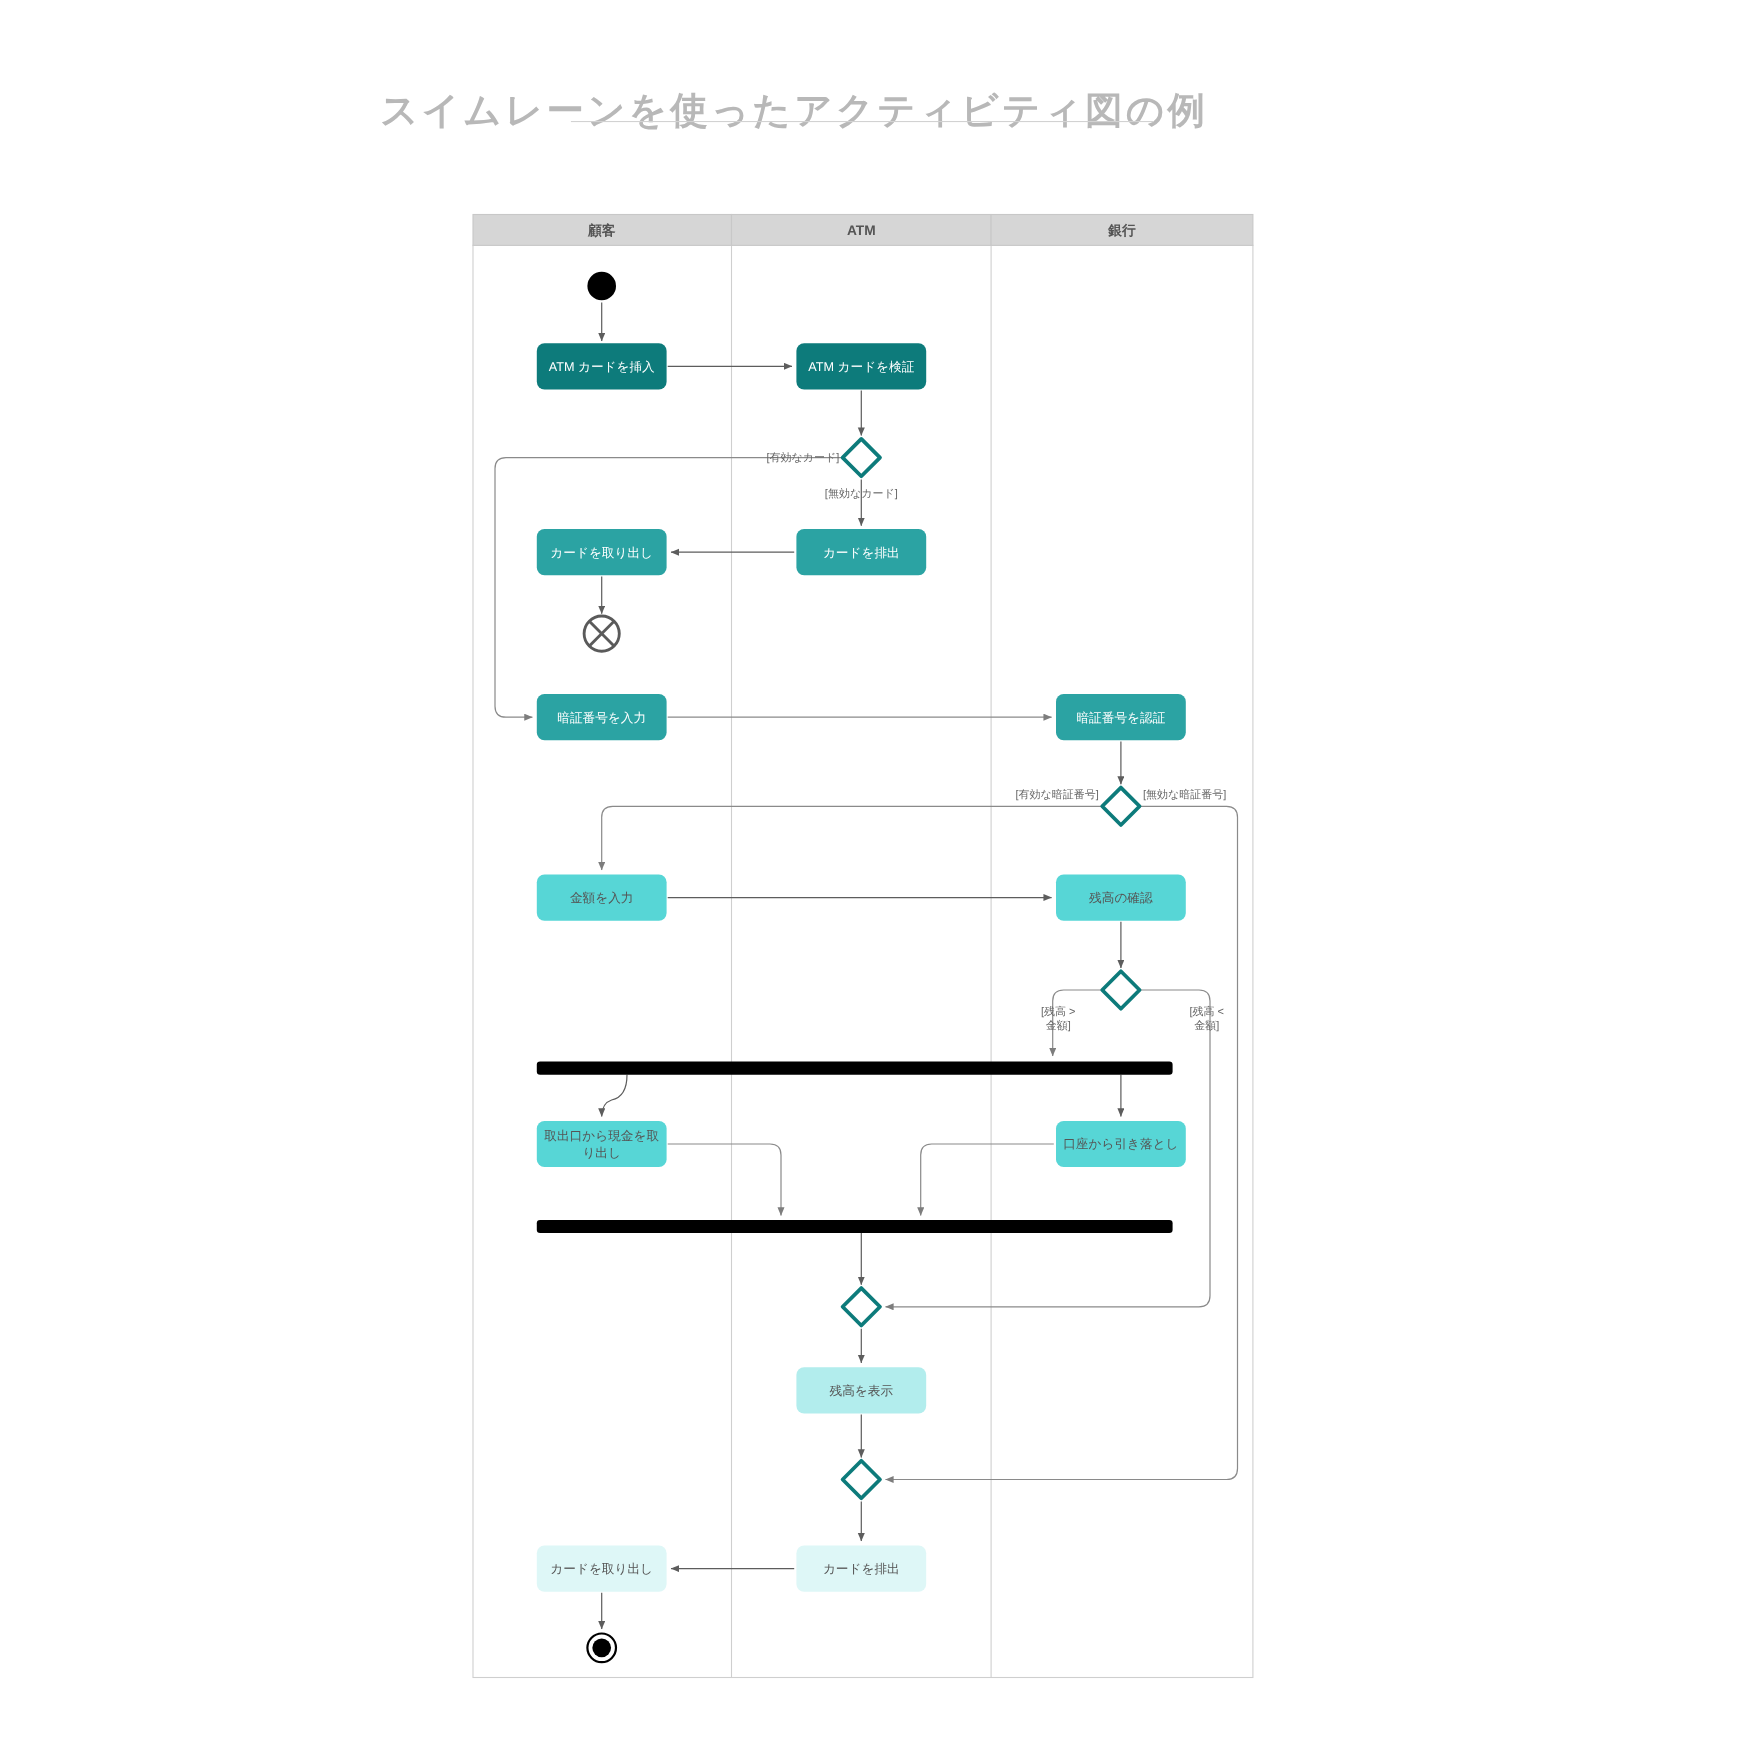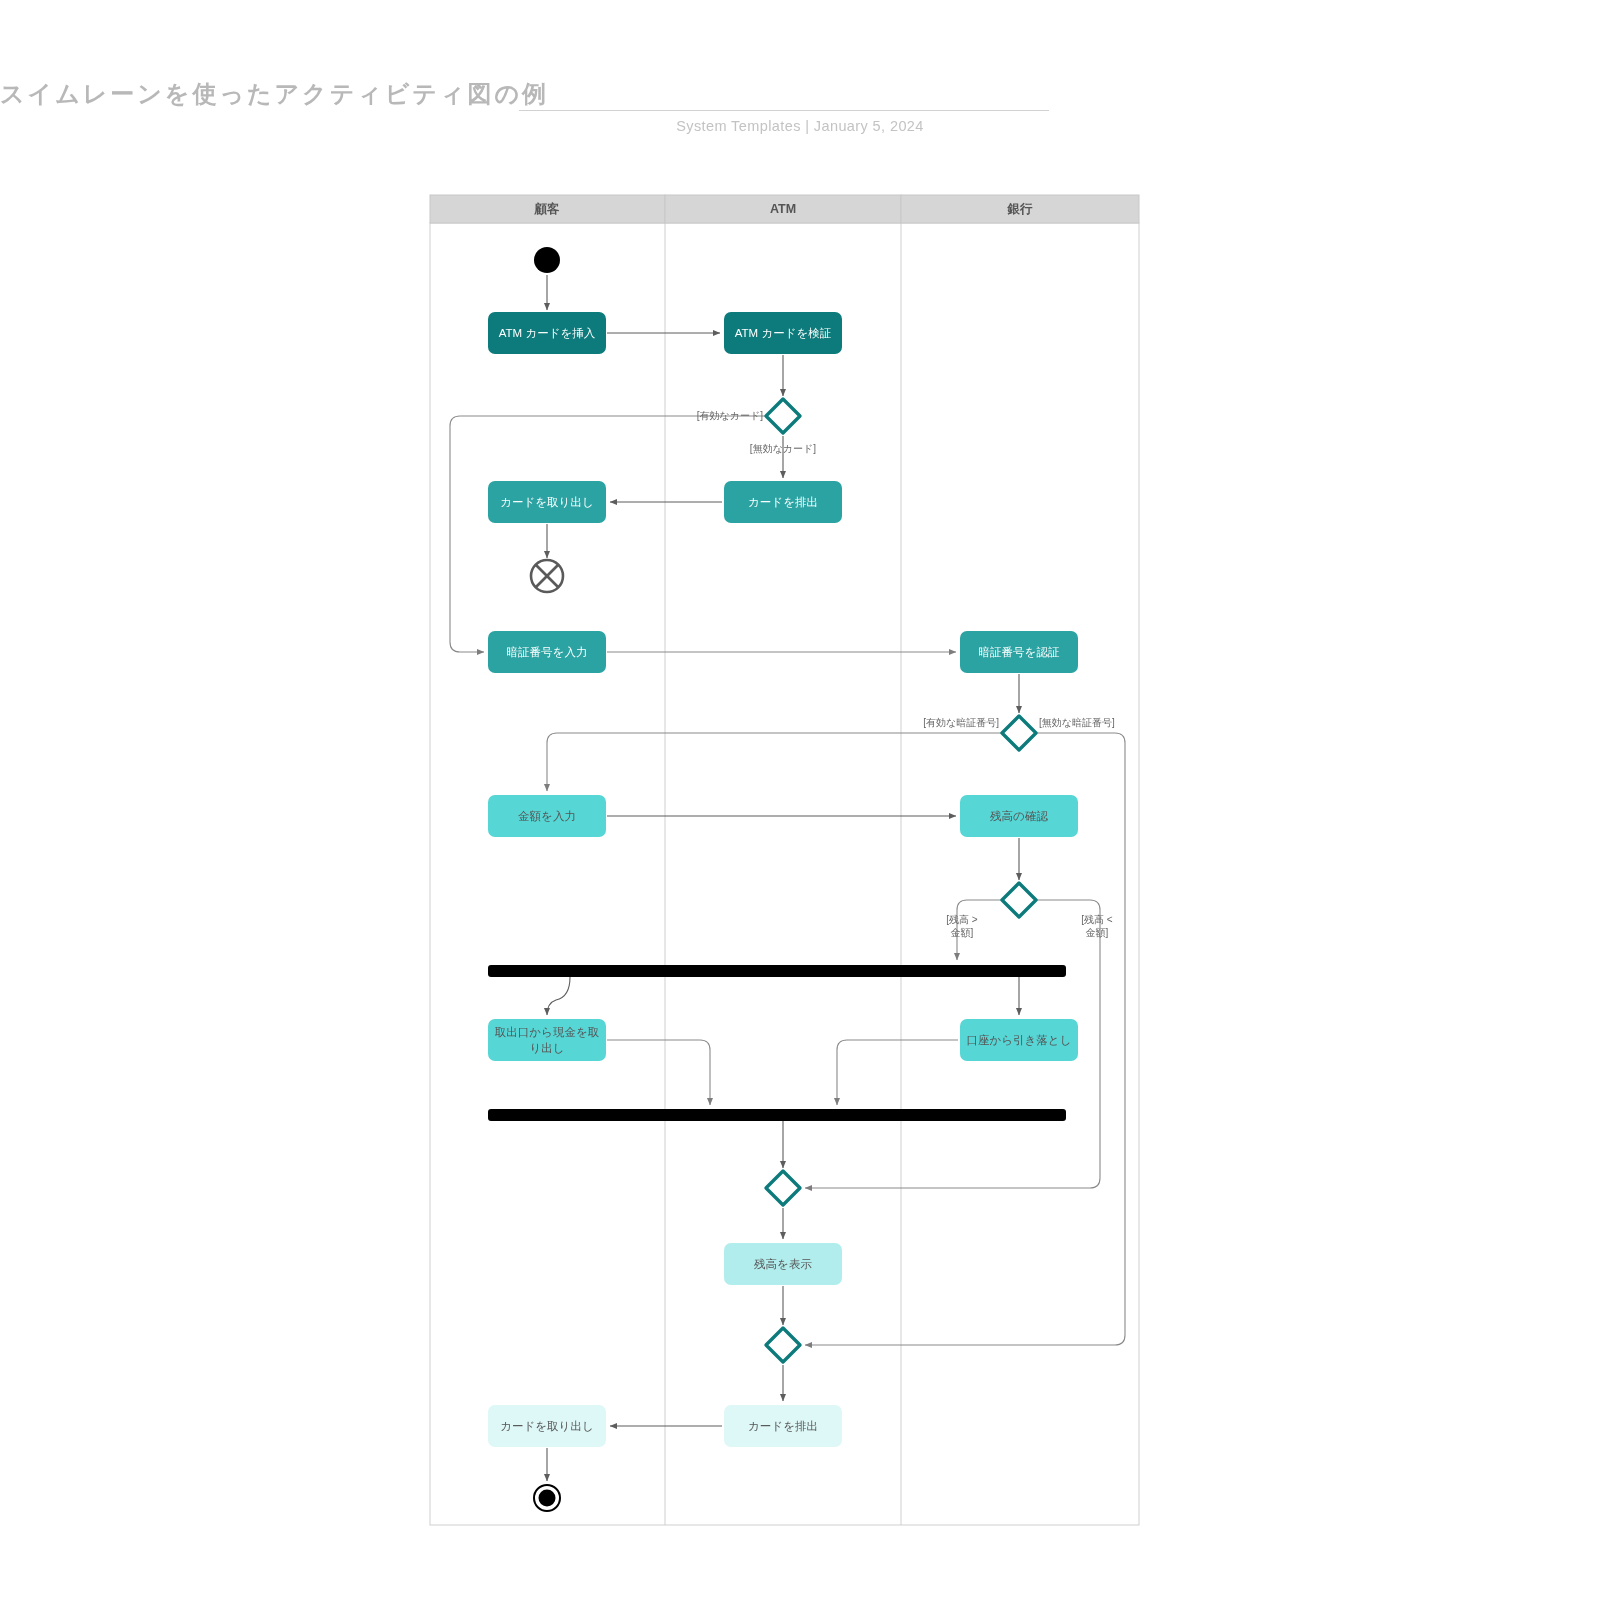--- a/index.html
+++ b/index.html
@@ -21,22 +21,22 @@
     height: 1600px;
   }
   #diagram-svg {
     position: absolute;
     left: 0; top: 0;
   }
   .hdr-title {
     position: absolute;
     left: 0; top: 78px;
     width: 1444px;
-    text-align: left;
-    font-size: 24px;
+    text-align: center;
+    font-size: 34px;
     font-weight: bold;
     letter-spacing: 3px;
     color: #b8b8b8;
   }
   .hdr-rule {
     position: absolute;
     left: 519px; top: 110px;
     width: 530px; height: 1px;
     background: #d2d2d2;
   }
@@ -77,21 +77,20 @@
     stroke: #5d5d5d;
   }
 </style>
 </head>
 <body>
 
 <div id="stage">
 
   <div class="hdr-title">スイムレーンを使ったアクティビティ図の例</div>
   <div class="hdr-rule"></div>
-  <div class="hdr-sub">System Templates  |  January 5, 2024</div>
 
   <svg id="diagram-svg" width="1600" height="1600" viewBox="0 0 1600 1600">
     <defs>
       <marker id="arw" markerWidth="9" markerHeight="9" refX="7.4" refY="3.2" orient="auto" markerUnits="userSpaceOnUse">
         <path d="M0,0 L7.6,3.2 L0,6.4 z" fill="#7d7d7d"></path>
       </marker>
       <marker id="arwd" markerWidth="9" markerHeight="9" refX="7.4" refY="3.2" orient="auto" markerUnits="userSpaceOnUse">
         <path d="M0,0 L7.6,3.2 L0,6.4 z" fill="#5d5d5d"></path>
       </marker>
     </defs>

